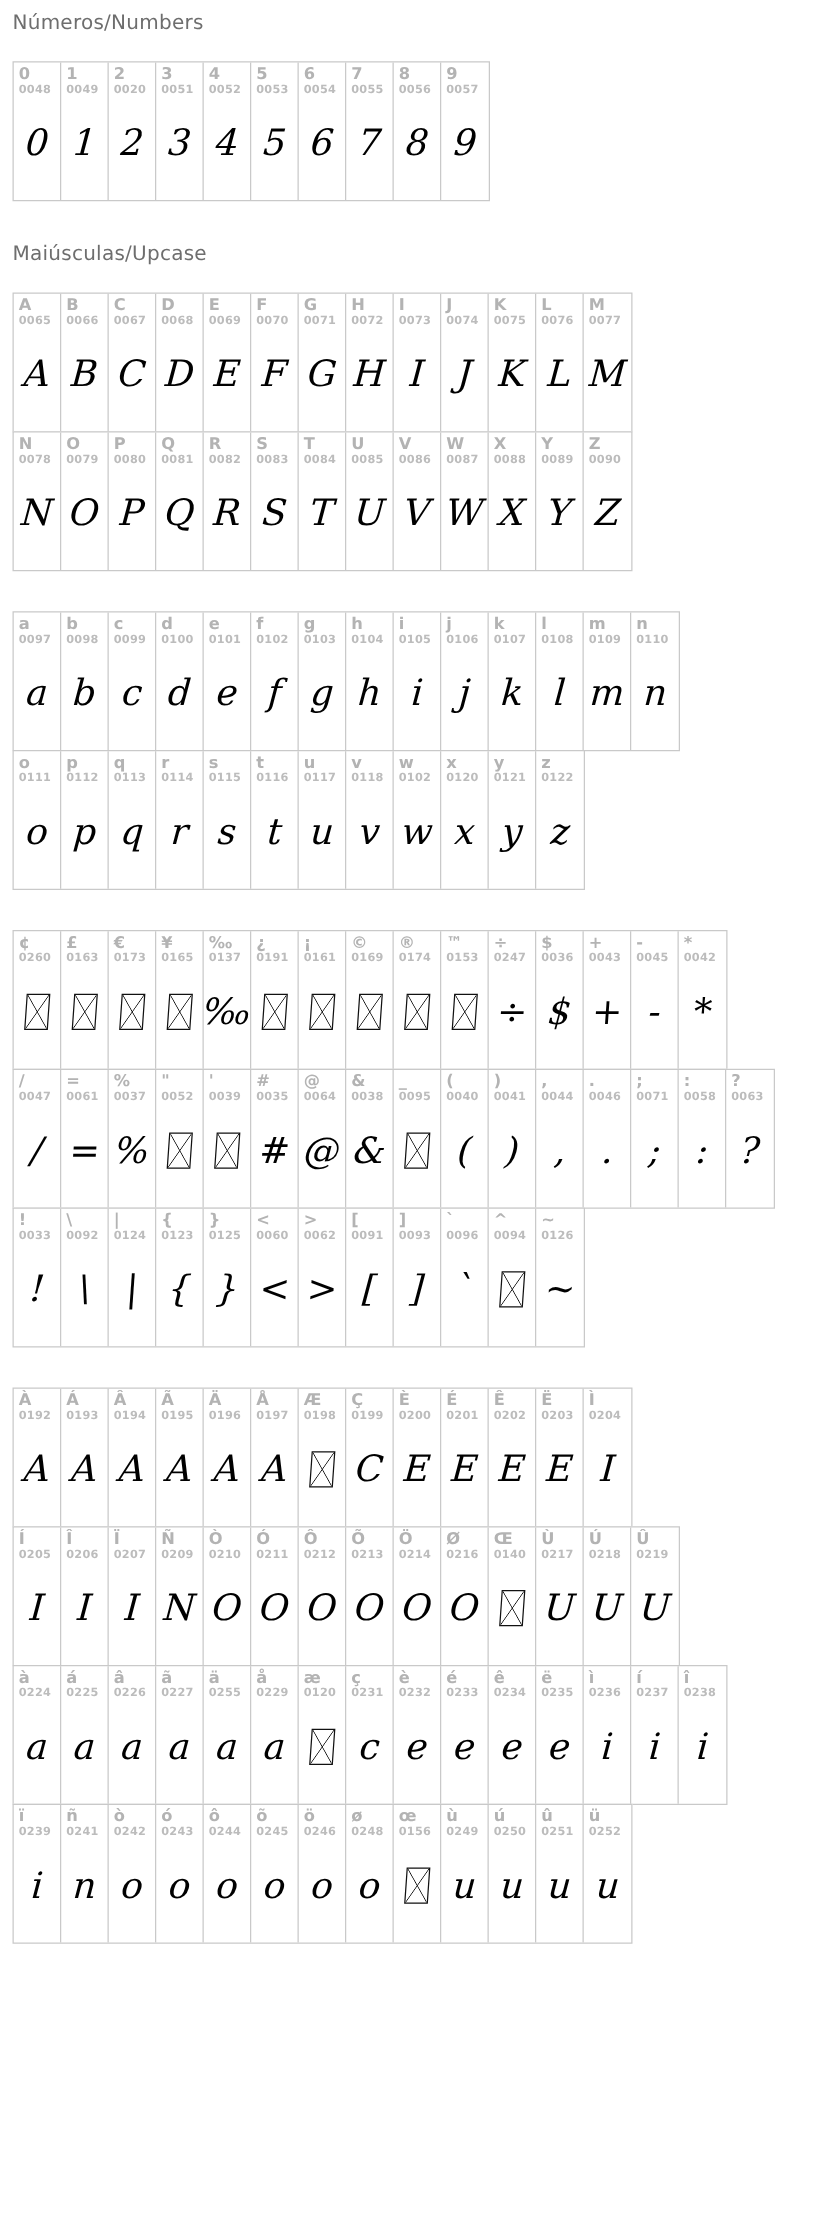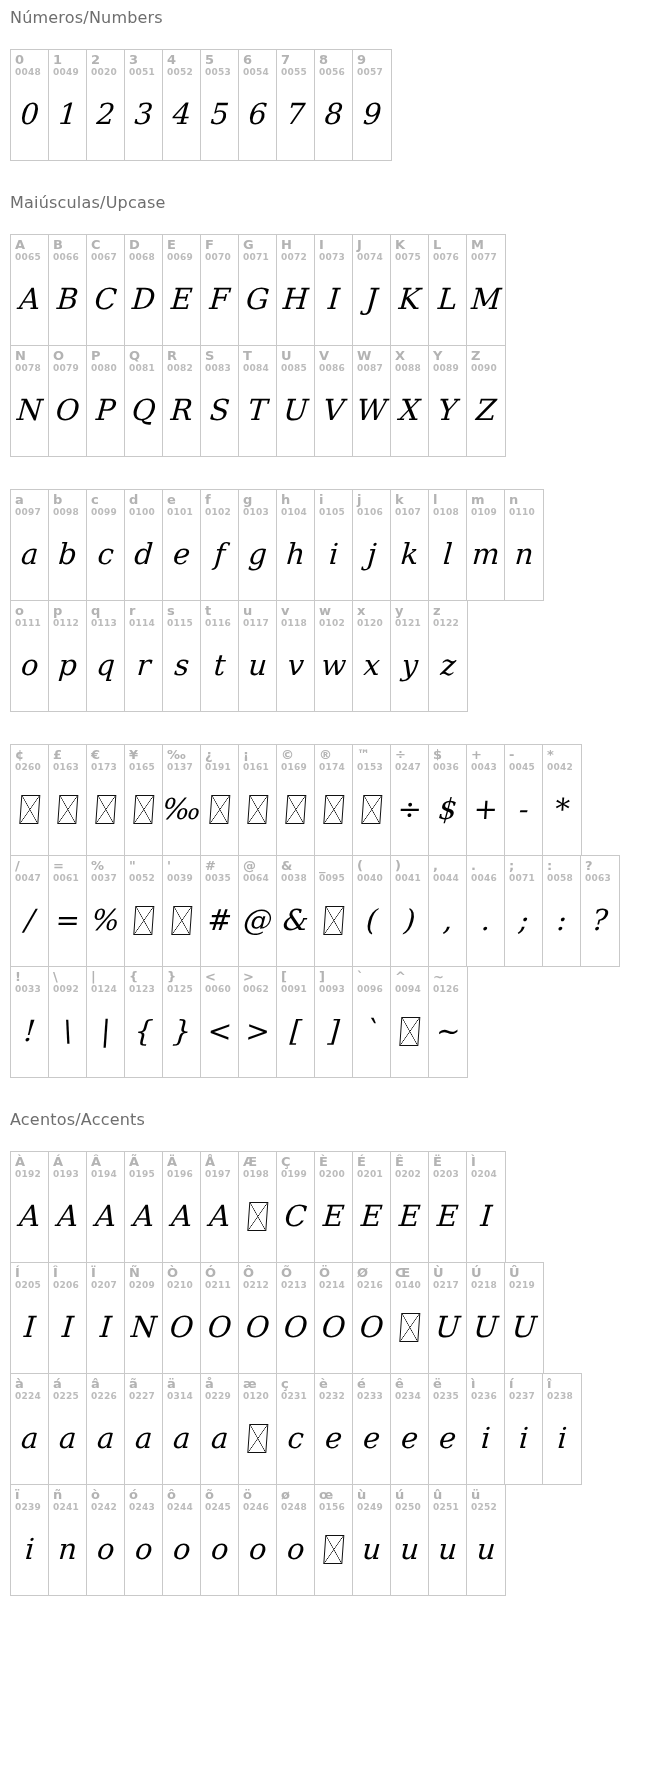--- a/index.html
+++ b/index.html
@@ -857,21 +857,20 @@
         <div class="cell">
           <div class="cell-head">
             <span class="cell-char">~</span>
             <span class="cell-code">0126</span>
           </div>
           <div class="cell-glyph">~</div>
         </div>
       </div>
     </div>
     <div class="section">
-      <h2 class="section-title">Acentos/Accents</h2>
       <div class="char-row">
         <div class="cell">
           <div class="cell-head">
             <span class="cell-char">À</span>
             <span class="cell-code">0192</span>
           </div>
           <div class="cell-glyph">A</div>
         </div>
         <div class="cell">
           <div class="cell-head">
@@ -1087,21 +1086,21 @@
         <div class="cell">
           <div class="cell-head">
             <span class="cell-char">ã</span>
             <span class="cell-code">0227</span>
           </div>
           <div class="cell-glyph">a</div>
         </div>
         <div class="cell">
           <div class="cell-head">
             <span class="cell-char">ä</span>
-            <span class="cell-code">0314</span>
+            <span class="cell-code">0255</span>
           </div>
           <div class="cell-glyph">a</div>
         </div>
         <div class="cell">
           <div class="cell-head">
             <span class="cell-char">å</span>
             <span class="cell-code">0229</span>
           </div>
           <div class="cell-glyph">a</div>
         </div>

